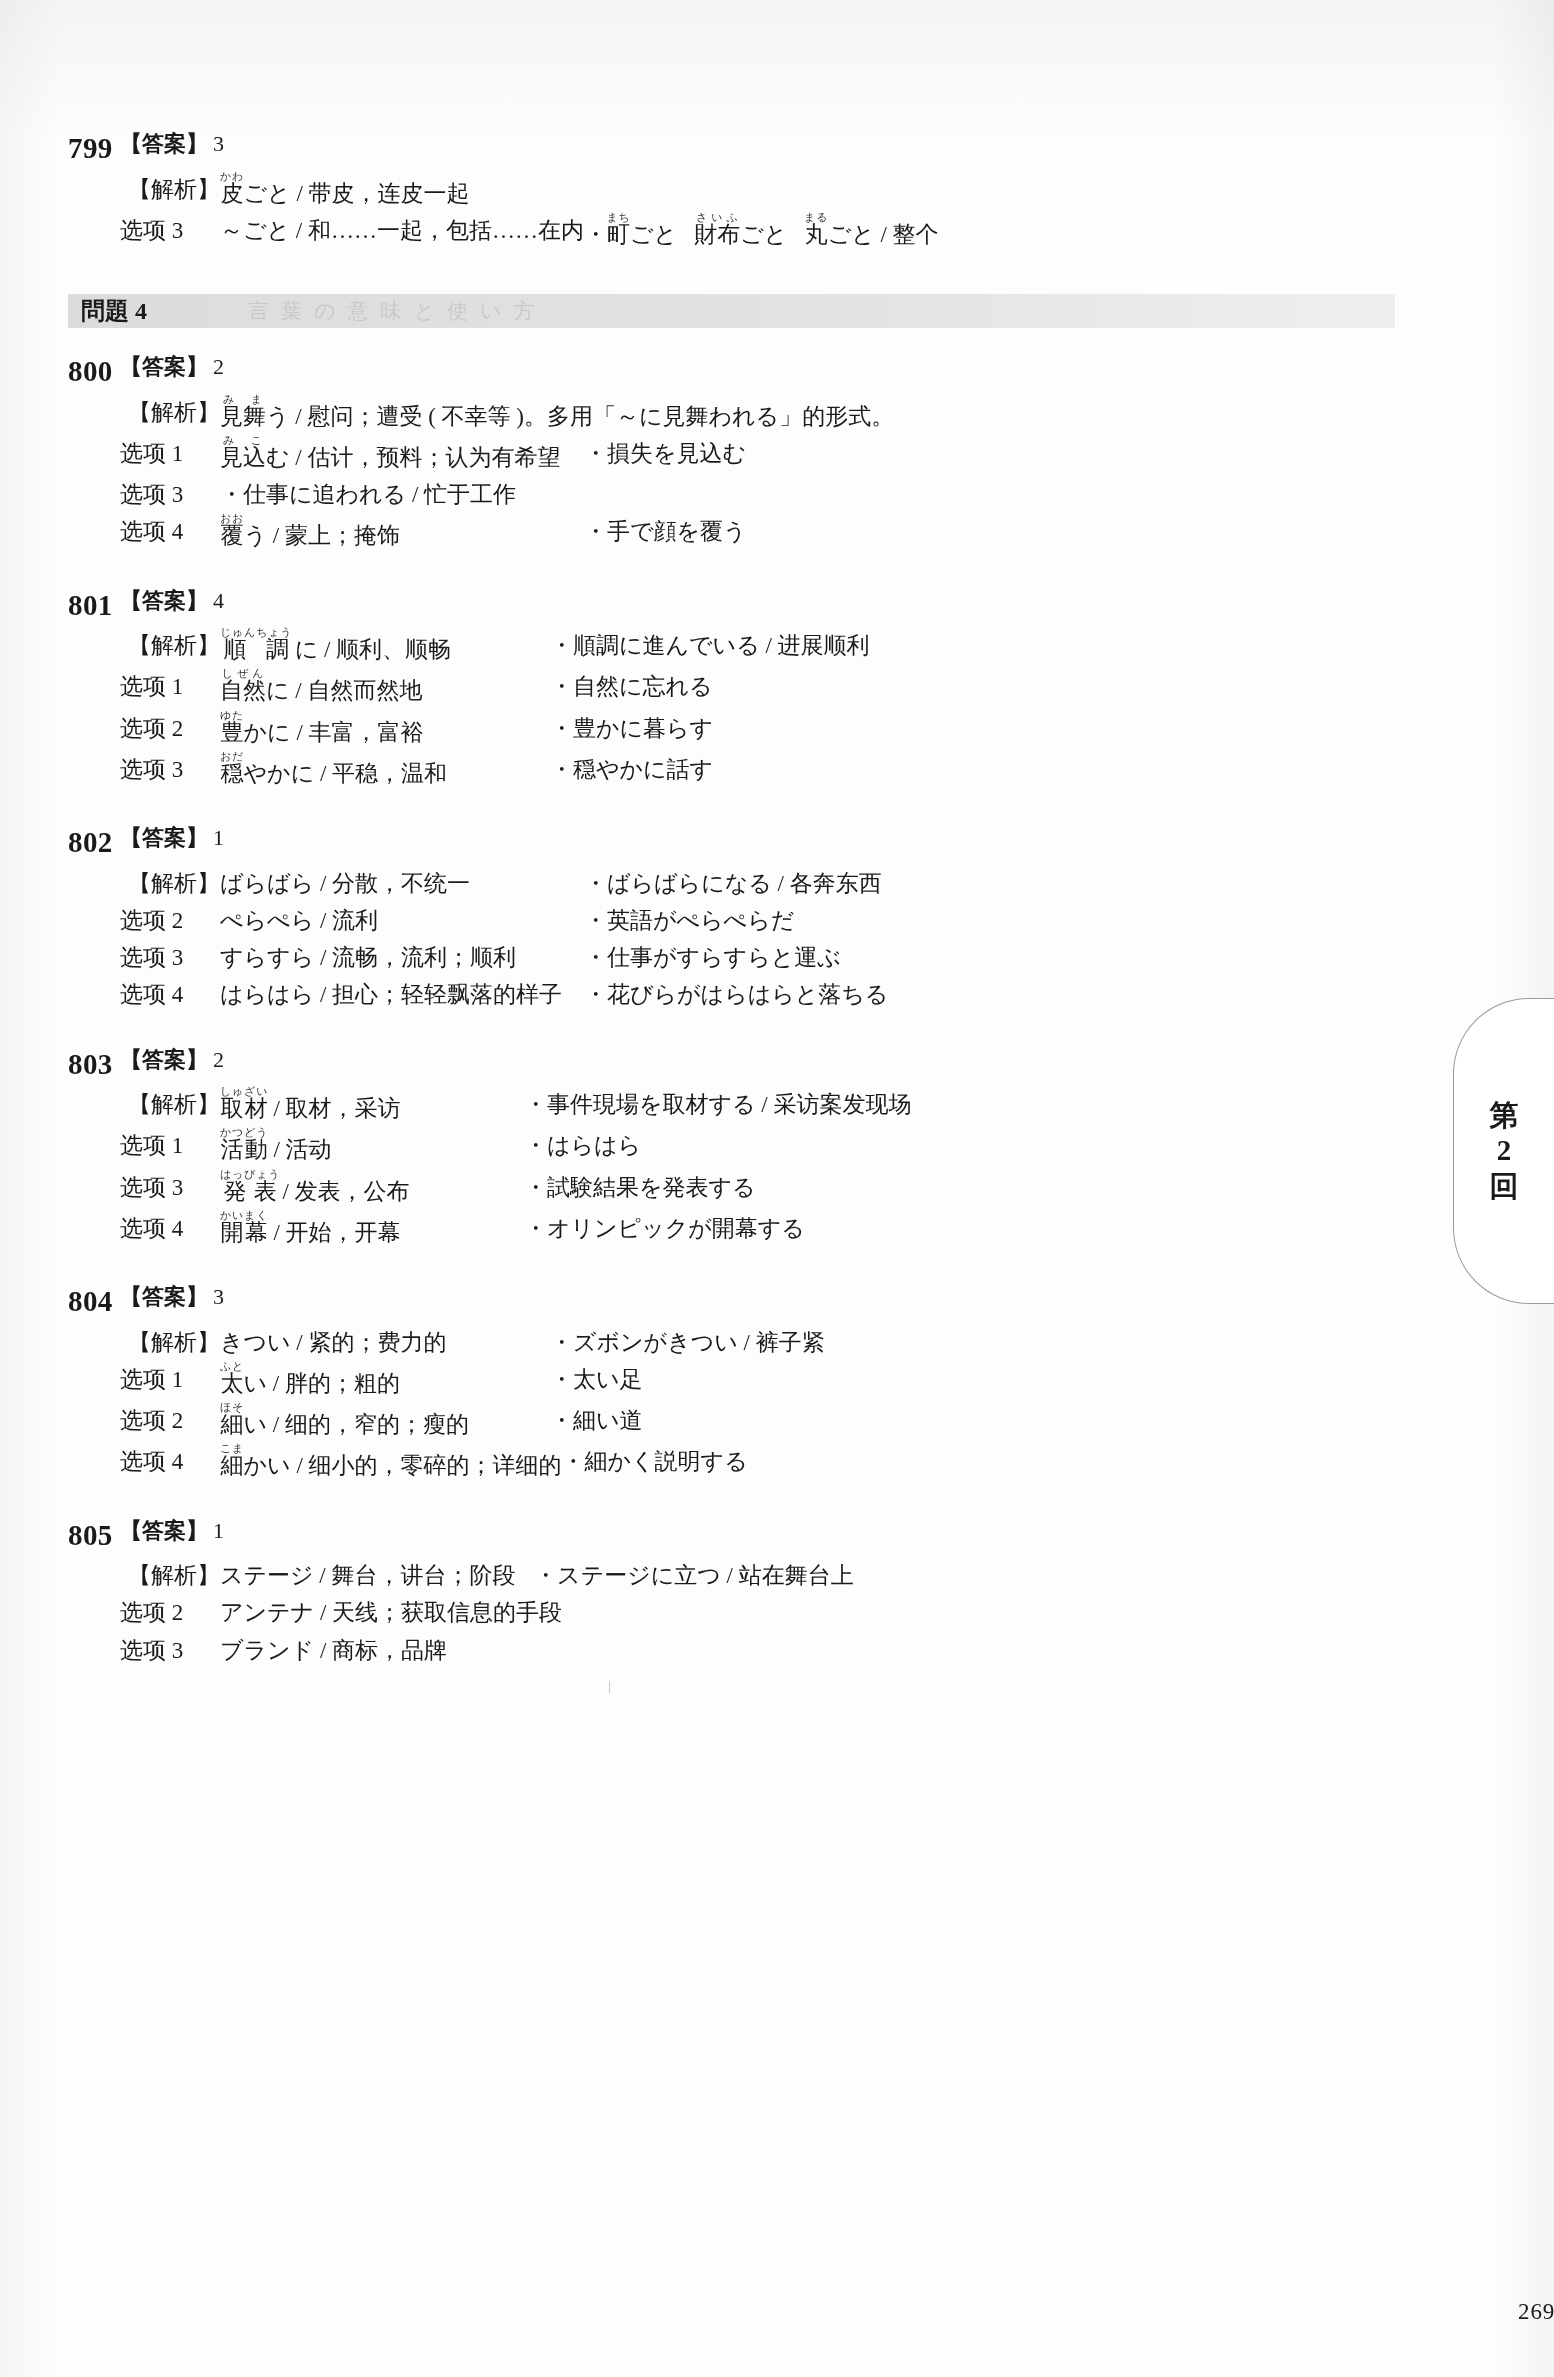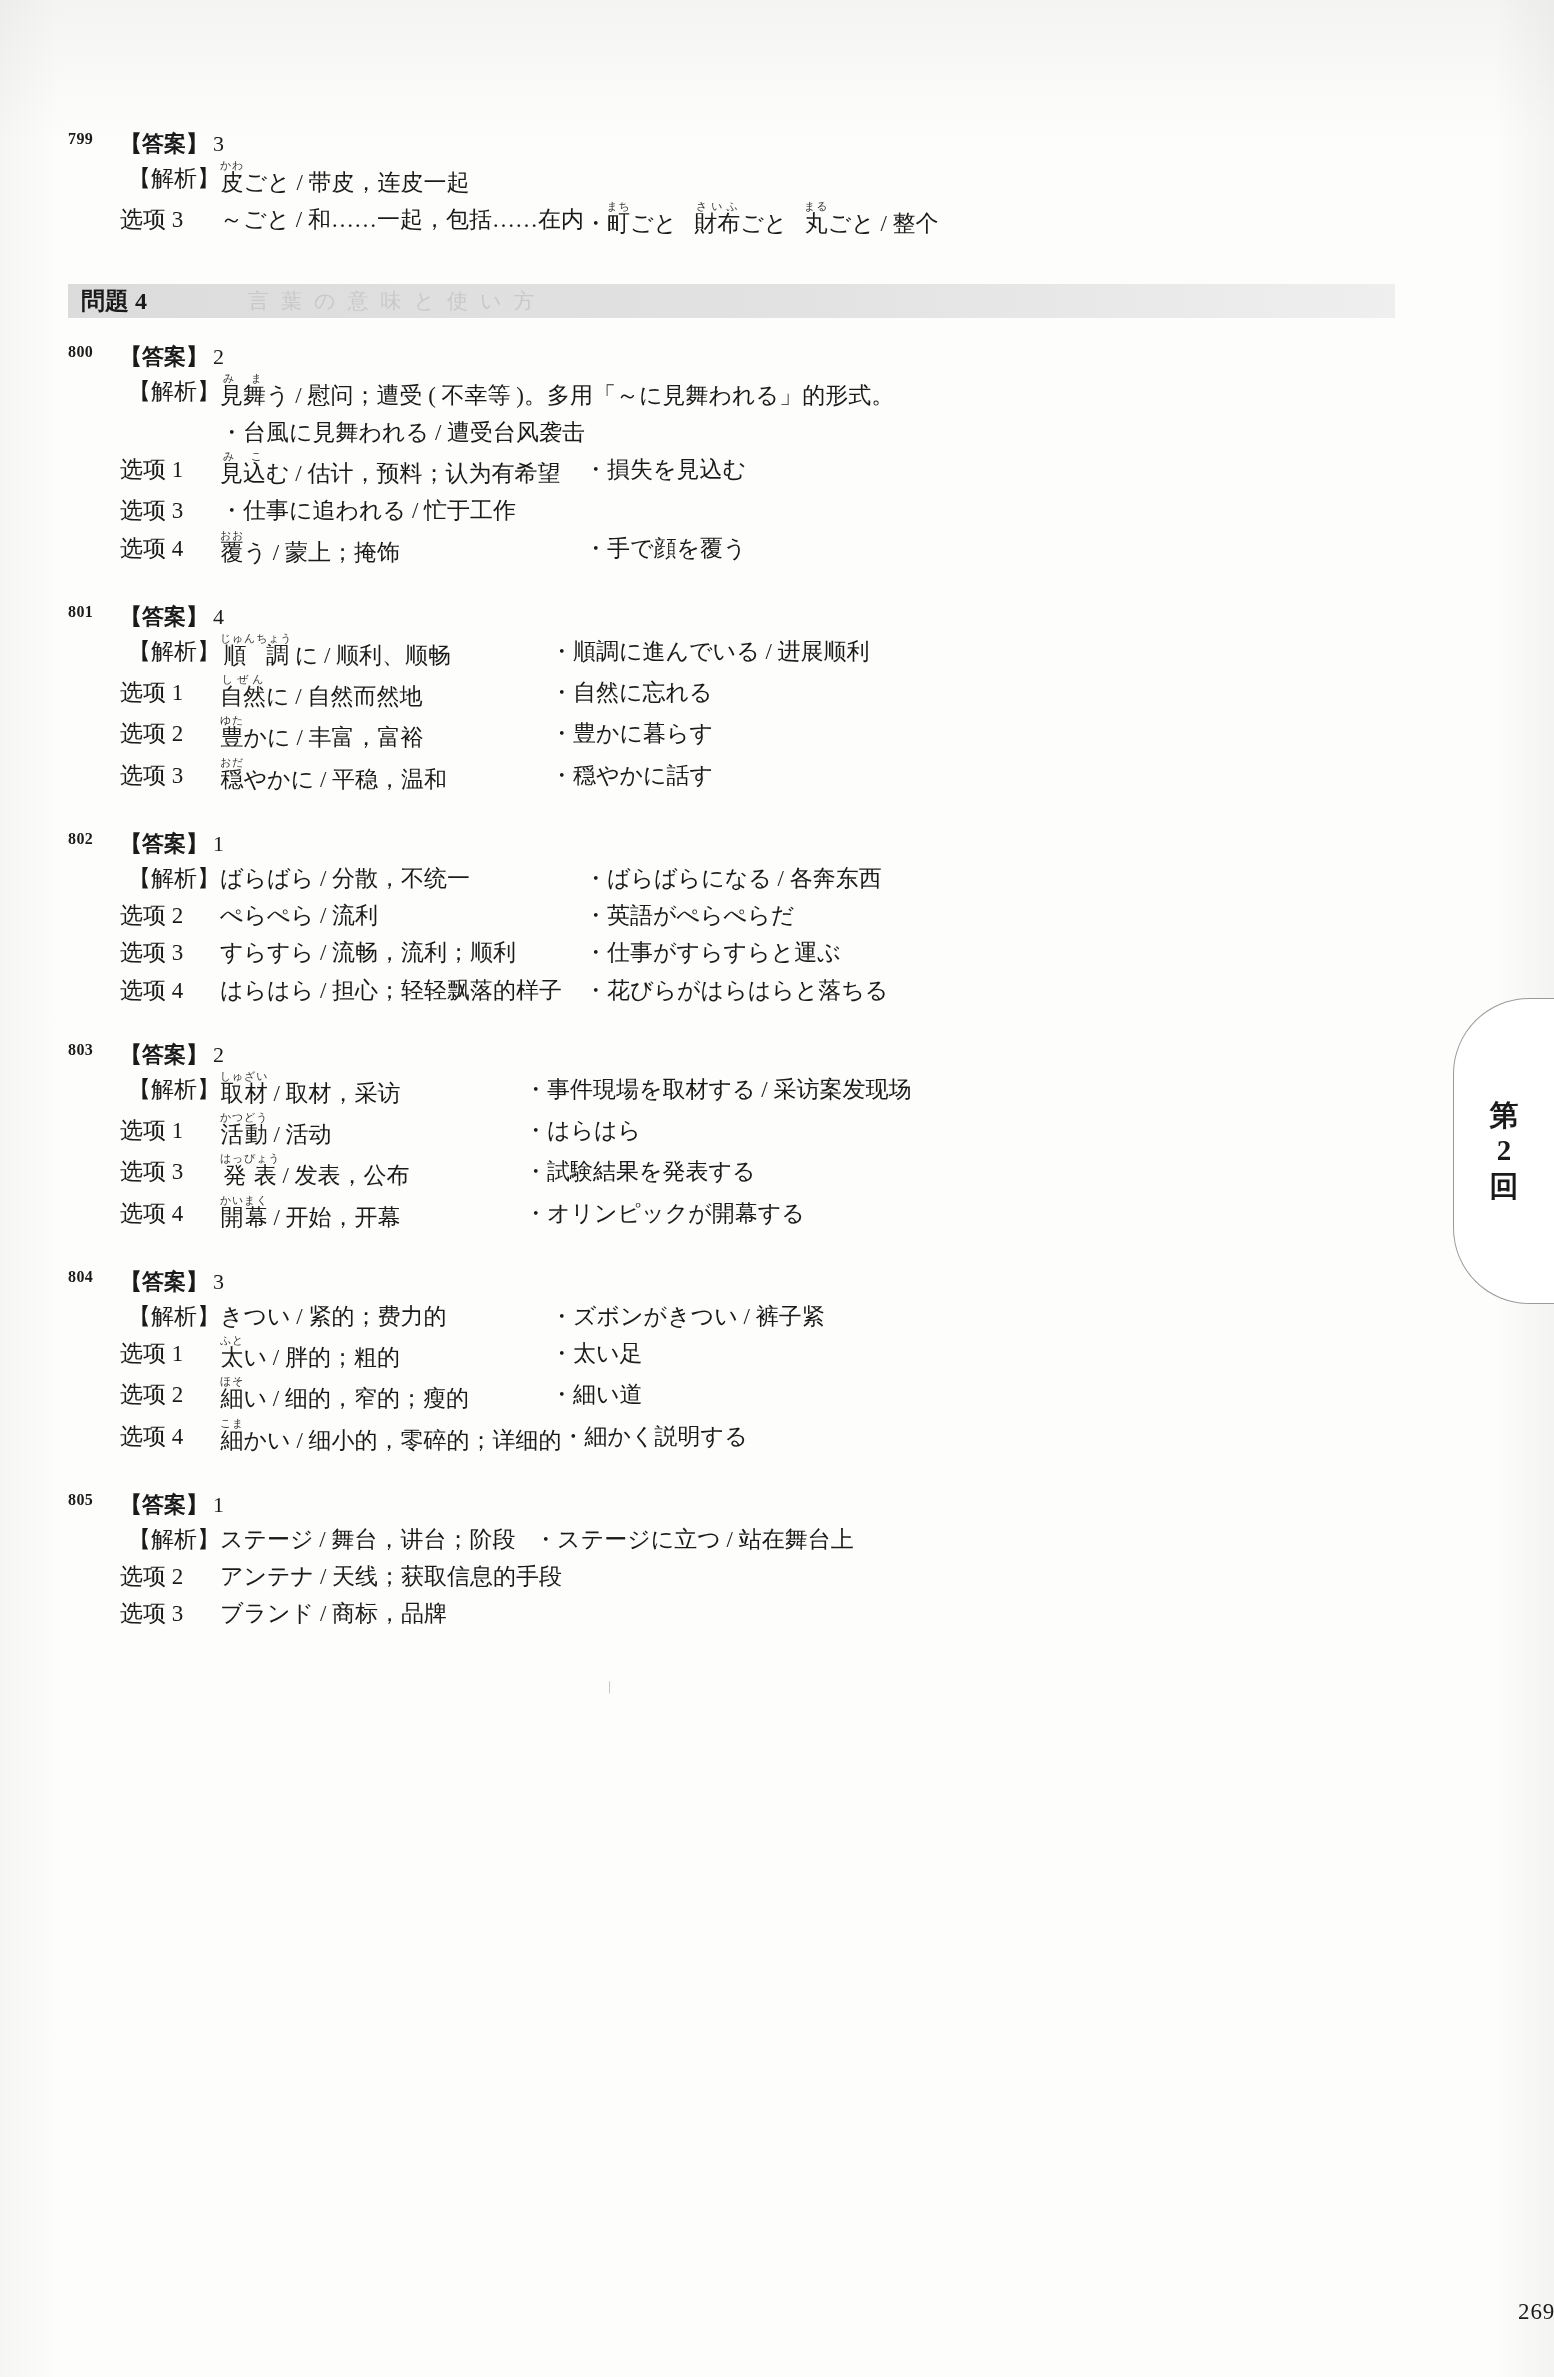--- a/index.html
+++ b/index.html
@@ -47,21 +47,21 @@
     display: flex;
     align-items: flex-start;
     font-size: 22px;
     line-height: 1.5;
   }
   .num {
     width: 52px;
     flex: 0 0 52px;
     text-align: left;
     font-weight: bold;
-    font-size: 16px;
+    font-size: 29px;
     letter-spacing: 0.4px;
   }
   .tagbold {
     font-weight: bold;
     white-space: nowrap;
   }
   .ansval {
     margin-left: 5px;
     font-size: 22px;
   }
@@ -237,23 +237,20 @@
         <span class="ansval">2</span>
       </div>
       <div class="line">
         <span class="label kai">【解析】</span>
         <span class="body">
           <span class="seg">
             <ruby>見舞<rt>み ま</rt></ruby><span>う / 慰问；遭受 ( 不幸等 )。多用「～に見舞われる」的形式。</span>
           </span>
         </span>
       </div>
-      <div class="line sub-line">
-        <span class="ex">・台風に見舞われる / 遭受台风袭击</span>
-      </div>
       <div class="line">
         <span class="label opt">选项 1</span>
         <span class="body">
           <span class="seg col-a">
             <ruby>見込<rt>み こ</rt></ruby>む / 估计，预料；认为有希望
           </span>
           <span class="ex">・損失を見込む</span>
         </span>
       </div>
       <div class="line">

